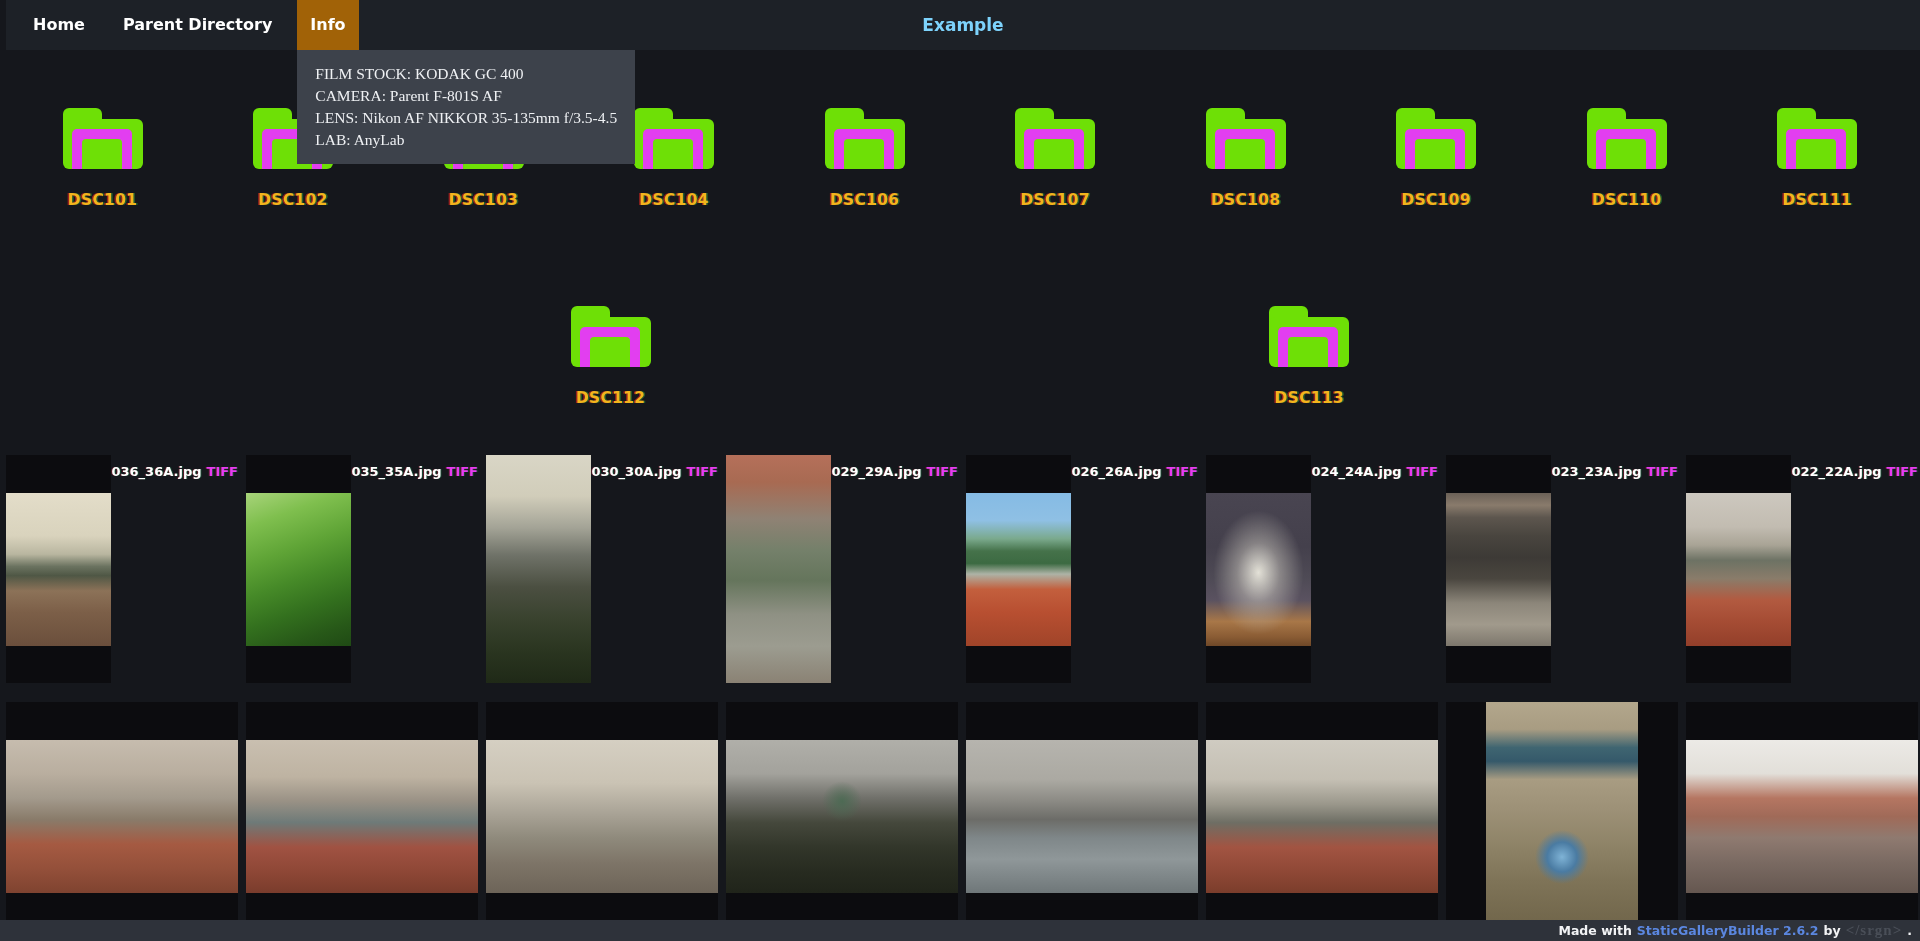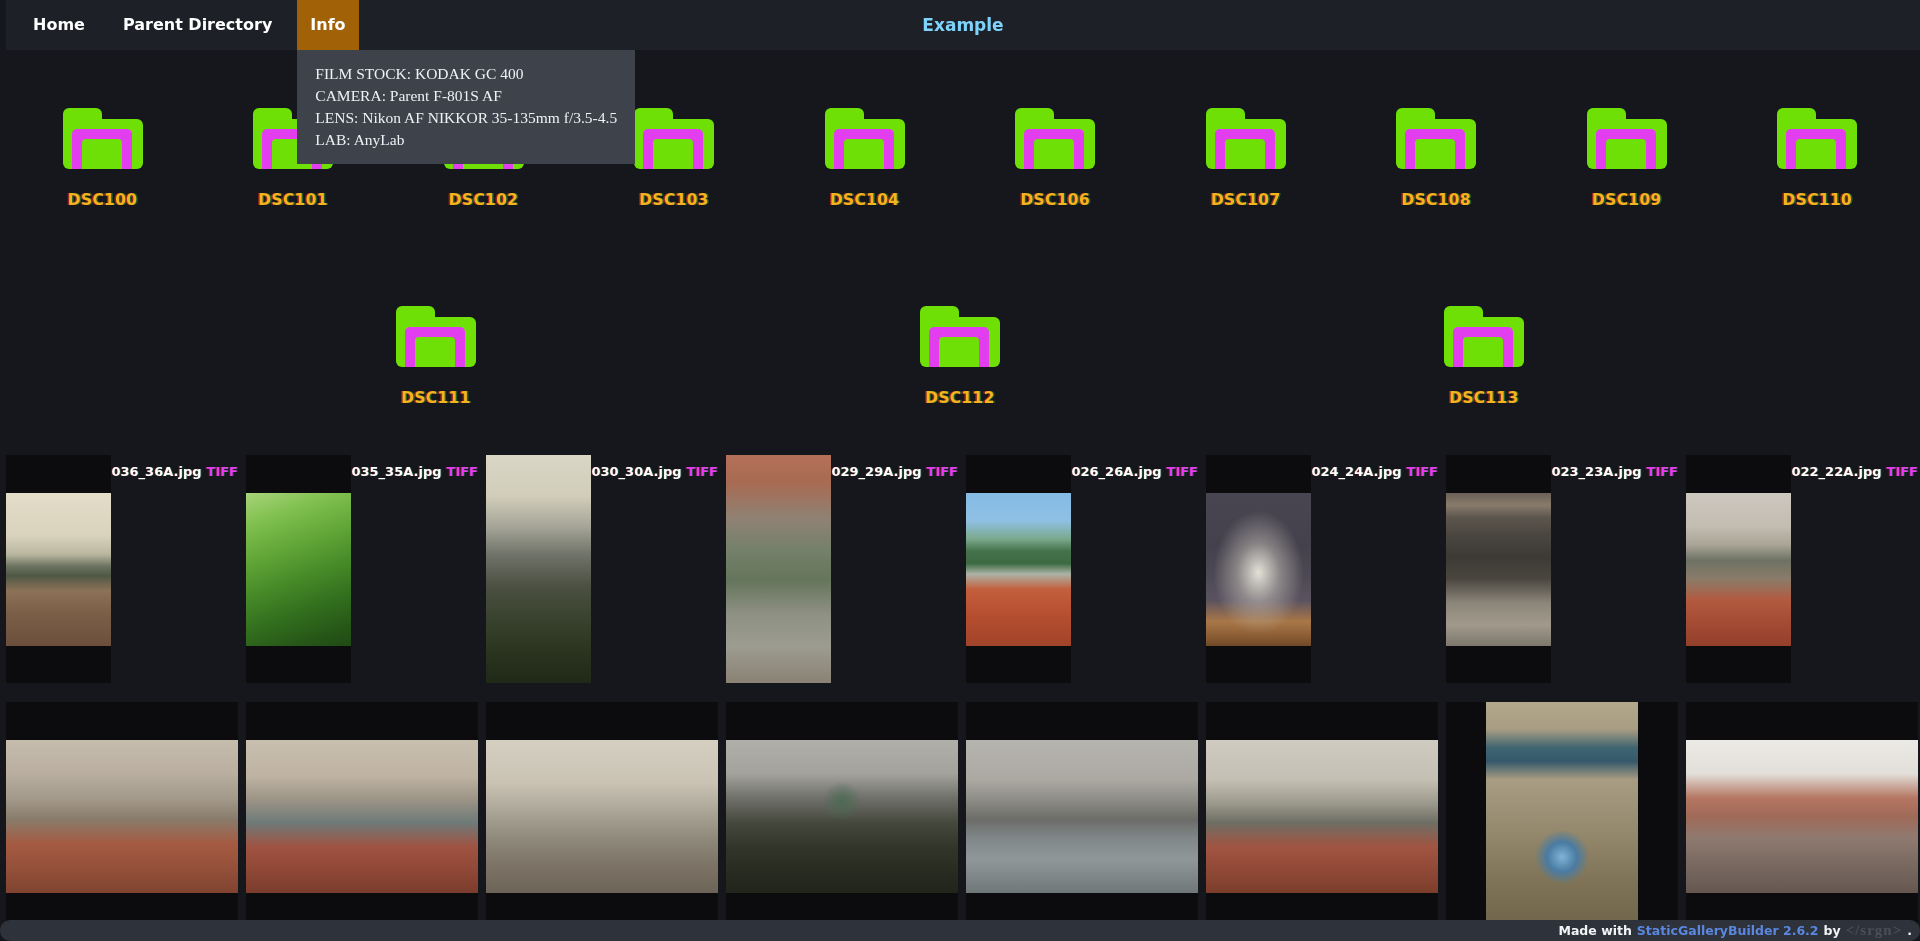--- a/index.html
+++ b/index.html
@@ -76,21 +76,21 @@
     text-shadow:-1px 0 rgba(255,40,70,0.3), 1px 0 rgba(40,255,130,0.22);
   }
   .tile-label .fmt { color:#e73bf2; margin-left:5px; }
 
   
   .footer {
     position:absolute; left:0; bottom:0; width:1920px; height:21px;
     background:#2e323a; z-index:40;
     display:flex; align-items:center; justify-content:flex-end;
     padding-right:8px; gap:5px;
-    font-size:12.5px; font-weight:bold; color:#f2f3f5;border-radius:10px;
+    font-size:12.5px; font-weight:bold; color:#f2f3f5;
   }
   .footer .builder { color:#5b87e0; cursor:pointer; }
   .footer .logo {
     font-family:Liberation Serif, serif;
     color:#4a4f58; font-size:15px; letter-spacing:1px;
   }
 </style>
 </head>
 <body>
 
@@ -103,29 +103,20 @@
       <div>FILM STOCK: KODAK GC 400</div>
       <div>CAMERA: Parent F-801S AF</div>
       <div>LENS: Nikon AF NIKKOR 35-135mm f/3.5-4.5</div>
       <div>LAB: AnyLab</div>
     </div>
   </div>
   <div class="nav-title">Example</div>
 </nav>
 
 <section class="folders">
-  <div class="folder-item">
-    <div class="folder">
-      <span class="tab"></span>
-      <span class="fbody"></span>
-      <span class="slot"></span>
-      <span class="slot-inner"></span>
-    </div>
-    <div class="folder-label">DSC100</div>
-  </div>
 
   <div class="folder-item">
     <div class="folder">
       <span class="tab"></span>
       <span class="fbody"></span>
       <span class="slot"></span>
       <span class="slot-inner"></span>
     </div>
     <div class="folder-label">DSC101</div>
   </div>

